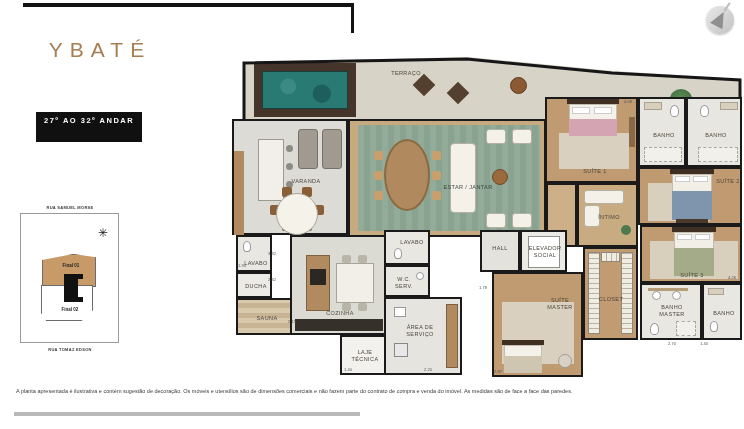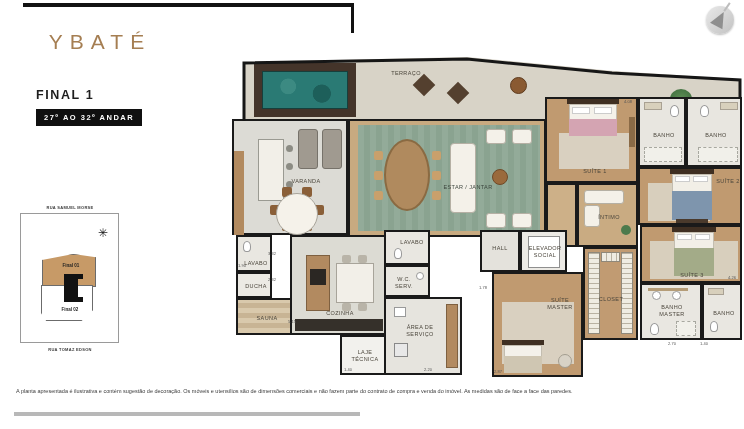--- a/index.html
+++ b/index.html
@@ -15,27 +15,27 @@
              background:linear-gradient(135deg,#e9e9e9,#c2c2c2);box-shadow:0 1px 2px rgba(0,0,0,.25);}
   .compass3d .needle{position:absolute;left:7px;top:5px;width:0;height:0;
              border-left:7px solid transparent;border-right:7px solid transparent;
              border-bottom:16px solid #8f8f8f;transform:rotate(28deg);}
   .compass3d .stem{position:absolute;left:20px;top:-4px;width:2px;height:10px;background:#bdbdbd;transform:rotate(35deg);}
 
   
   .logo{position:absolute;left:40px;top:22px;width:120px;text-align:center;color:#a57e52;}
   .logo .opus{font-size:10px;letter-spacing:5px;font-weight:400;}
   .logo .mark{font-size:11px;font-weight:bold;}
-  .logo .ybate{font-size:21px;letter-spacing:7px;font-weight:400;margin-top:8px;}
+  .logo .ybate{font-size:21px;letter-spacing:7px;font-weight:400;margin-top:16px;}
 
   
   .titleblock{position:absolute;left:36px;top:90px;color:#1e1e1e;}
   .titleblock .t{font-size:12.5px;font-weight:bold;letter-spacing:1.6px;line-height:11.8px;}
-  .badge{display:inline-block;margin-top:7px;background:#101010;color:#ffffff;
-         font-size:7.5px;font-weight:bold;letter-spacing:1.5px;padding:4px 8px 4px 8px;}
+  .badge{display:inline-block;margin-top:22px;background:#101010;color:#ffffff;
+         font-size:7.5px;font-weight:bold;letter-spacing:1.5px;padding:4px 8px 17px 8px;}
 
   
   .keyplan{position:absolute;left:14px;top:205px;width:112px;}
   .kp-street{font-size:4px;font-weight:bold;color:#3a3a3a;letter-spacing:.3px;text-align:center;}
   .kp-box{position:relative;margin-top:3px;margin-bottom:4px;margin-left:6px;width:97px;height:128px;
           border:1px solid #9a9a9a;background:#fff;}
   .kp-star{position:absolute;right:10px;top:12px;font-size:12px;color:#222;}
   .kp-f1{position:absolute;left:21px;top:40px;width:52px;height:31px;background:#c79a67;border:1px solid #6b6b6b;
          clip-path:polygon(0 18%,58% 0,100% 10%,100% 100%,0 100%);}
   .kp-f2{position:absolute;left:20px;top:71px;width:50px;height:34px;background:#ffffff;border:1px solid #6b6b6b;
@@ -72,21 +72,20 @@
   <div class="compass3d">
     <div class="needle"></div>
     <div class="stem"></div>
   </div>
 
   <div class="logo">
     <div class="ybate">YBATÉ</div>
   </div>
 
   <div class="titleblock">
-    <div class="t">FINAL 1</div>
     <div class="badge">27º AO 32º ANDAR</div>
   </div>
 
   <div class="keyplan">
     <div class="kp-street">RUA SAMUEL MORSE</div>
     <div class="kp-box">
       <div class="kp-star">✳</div>
       <div class="kp-f1"></div>
       <div class="kp-f2"></div>
       <div class="kp-core"></div>

